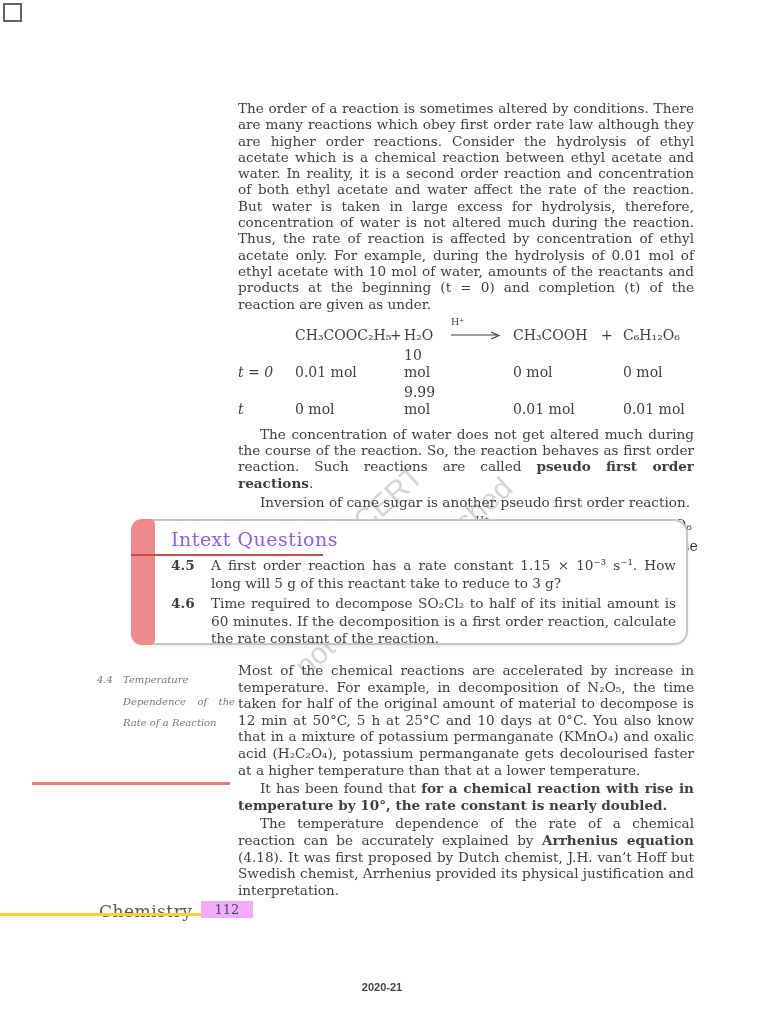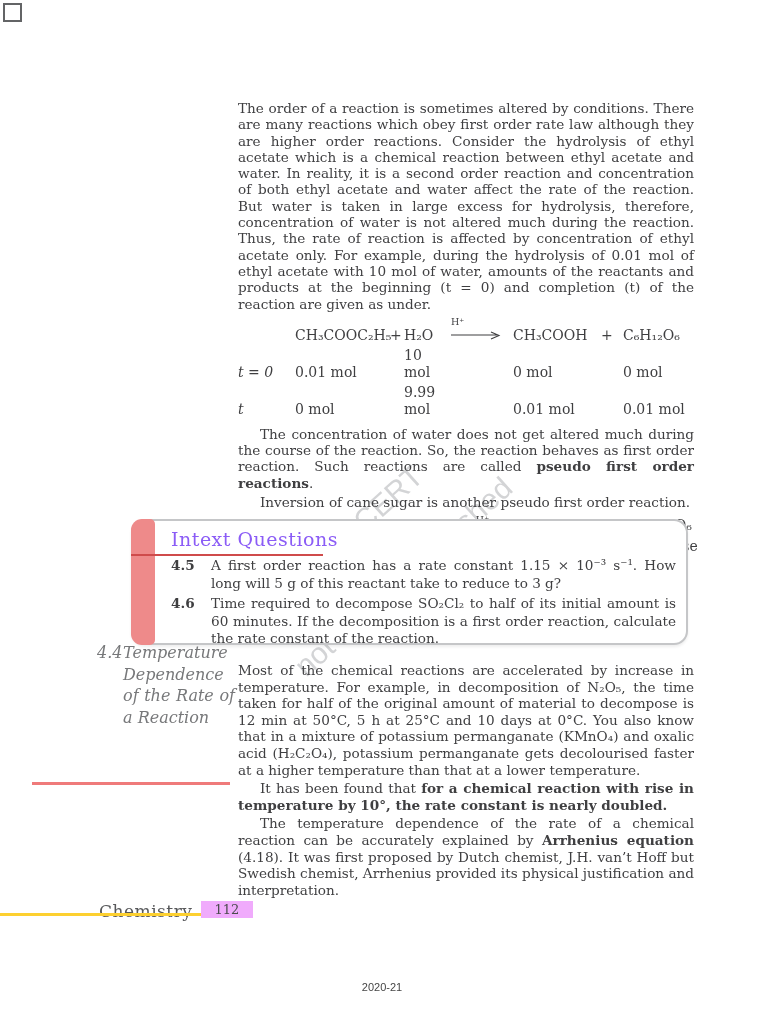--- a/index.html
+++ b/index.html
@@ -52,38 +52,38 @@
   .accent-bar{position:absolute;left:-2px;top:-2px;width:24px;height:126px;
           background:#ee8a8a;border-radius:11px 5px 5px 11px;}
   .intext-head{margin:7px 0 0 38px;font-size:19px;color:#8b5cf6;letter-spacing:.5px;}
   .intext-underline{position:absolute;left:-2px;top:33px;width:192px;height:2px;background:#cf4b4b;}
   .qwrap{margin:7px 10px 0 38px;}
   .q{display:grid;grid-template-columns:40px 1fr;margin-bottom:3px;}
   .qnum{font-weight:bold;font-size:13.6px;}
   .qtext{font-size:13.6px;line-height:17.6px;text-align:justify;}
 
   
-  .sec-head{position:absolute;left:97px;top:642px;width:138px;display:flex;
-            font-style:italic;color:#77787a;font-size:16px;line-height:21.5px;}
+  .sec-head{position:absolute;left:97px;top:669px;width:138px;display:flex;
+            font-style:italic;color:#77787a;font-size:10px;line-height:21.5px;}
   .sec-num{width:26px;flex:none;}
   .sec-title{flex:1;text-align:justify;}
   .sec-underline{position:absolute;left:32px;top:782px;width:198px;height:3px;background:#ef7a7a;}
 
   
   .secbody{position:absolute;left:238px;top:662px;width:456px;font-size:13.6px;line-height:16.6px;}
   .secbody .p2{margin-top:2px;}
 
   
   .footer-subject{position:absolute;left:99px;top:901px;font-size:17px;color:#58595b;letter-spacing:.5px;}
   .footer-rule{position:absolute;left:0;top:913px;width:201px;height:3px;background:#fdd030;}
   .footer-badge{position:absolute;left:201px;top:901px;width:52px;height:17px;background:#f0abfc;
                 display:flex;align-items:center;justify-content:center;
                 font-size:13px;color:#4b4c4e;}
   .page-year{position:absolute;left:0;top:981px;width:764px;text-align:center;
-             font-family:"Liberation Sans","DejaVu Sans",sans-serif;font-size:11px;font-weight:normal;color:#454545;}
+             font-family:"Liberation Sans","DejaVu Sans",sans-serif;font-size:11px;font-weight:bold;color:#454545;}
 </style>
 </head>
 <body>
 
 <div class="cropmark"></div>
 
 <div class="wm wm1">© NCERT</div>
 <div class="wm wm2">not to be republished</div>
 
 <div class="maincol">

